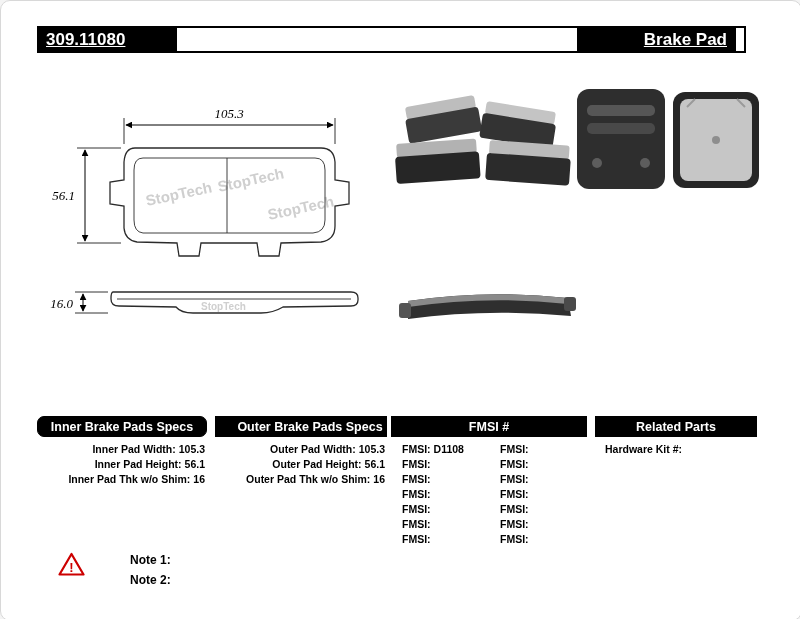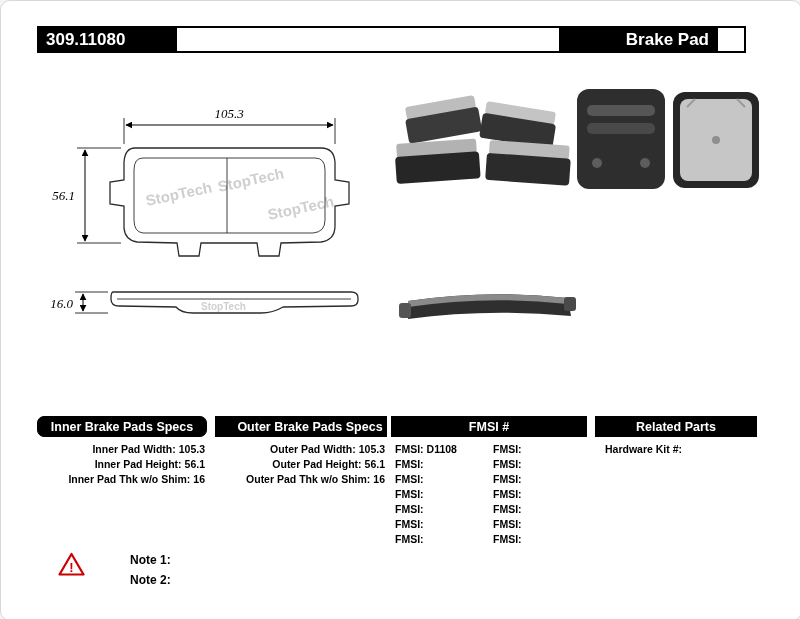--- a/index.html
+++ b/index.html
@@ -2,33 +2,33 @@
 <html><head>
 <meta charset="utf-8">
 <style>
   html,body{margin:0;padding:0;background:#f4f4f4;font-family:"Liberation Sans",sans-serif;}
   .page{position:relative;width:800px;height:619px;background:#fff;border:1px solid #d8d8d8;
         border-radius:10px;overflow:hidden;margin:0 auto;}
   
   .hdr-band{position:absolute;left:36px;top:25px;width:709px;height:27px;
             box-sizing:border-box;border:2px solid #000;background:#fff;}
   .hdr-box{position:absolute;top:25px;height:27px;background:#000;color:#fff;
-           font-weight:bold;font-size:17px;line-height:27px;box-sizing:border-box;}
+           font-weight:bold;font-size:17px;line-height:27px;box-sizing:border-box;text-decoration:underline;}
   .hdr-left{left:36px;width:140px;padding-left:9px;text-align:left;}
-  .hdr-right{left:558px;width:159px;padding-right:9px;text-align:right;}
+  .hdr-right{left:576px;width:159px;padding-right:9px;text-align:right;}
   
   .th-bar{position:absolute;top:415px;height:21px;background:#000;color:#fff;
           font-weight:bold;font-size:12.5px;line-height:21px;text-align:center;
           box-sizing:border-box;border:1px solid #000;}
   .rows{position:absolute;top:441px;font-size:10.5px;font-weight:bold;color:#000;}
   .row{height:15px;line-height:15px;white-space:nowrap;}
   .rows.right .row{text-align:right;padding-right:2px;}
   .rows.left .row{text-align:left;padding-left:4px;}
   .val{margin-left:3px;}
-  .fmsi-cols{display:flex;}
+  .fmsi-cols{display:flex;margin-left:7px;}
   .fmsi-col{width:98px;}
   
   .note{position:absolute;left:94px;font-size:12px;font-weight:bold;color:#000;padding-left:35px;}
   
   .dim{font-family:"Liberation Serif",serif;font-style:italic;font-size:13px;fill:#000;}
   .wm{font-family:"Liberation Sans",sans-serif;font-weight:bold;fill:#cfcfcf;}
   .outline{fill:#fff;stroke:#2b2b2b;stroke-width:1.3;}
   .thin{fill:none;stroke:#2b2b2b;stroke-width:0.9;}
   .ext{stroke:#000;stroke-width:0.8;}
   .dimline{stroke:#000;stroke-width:1;}

